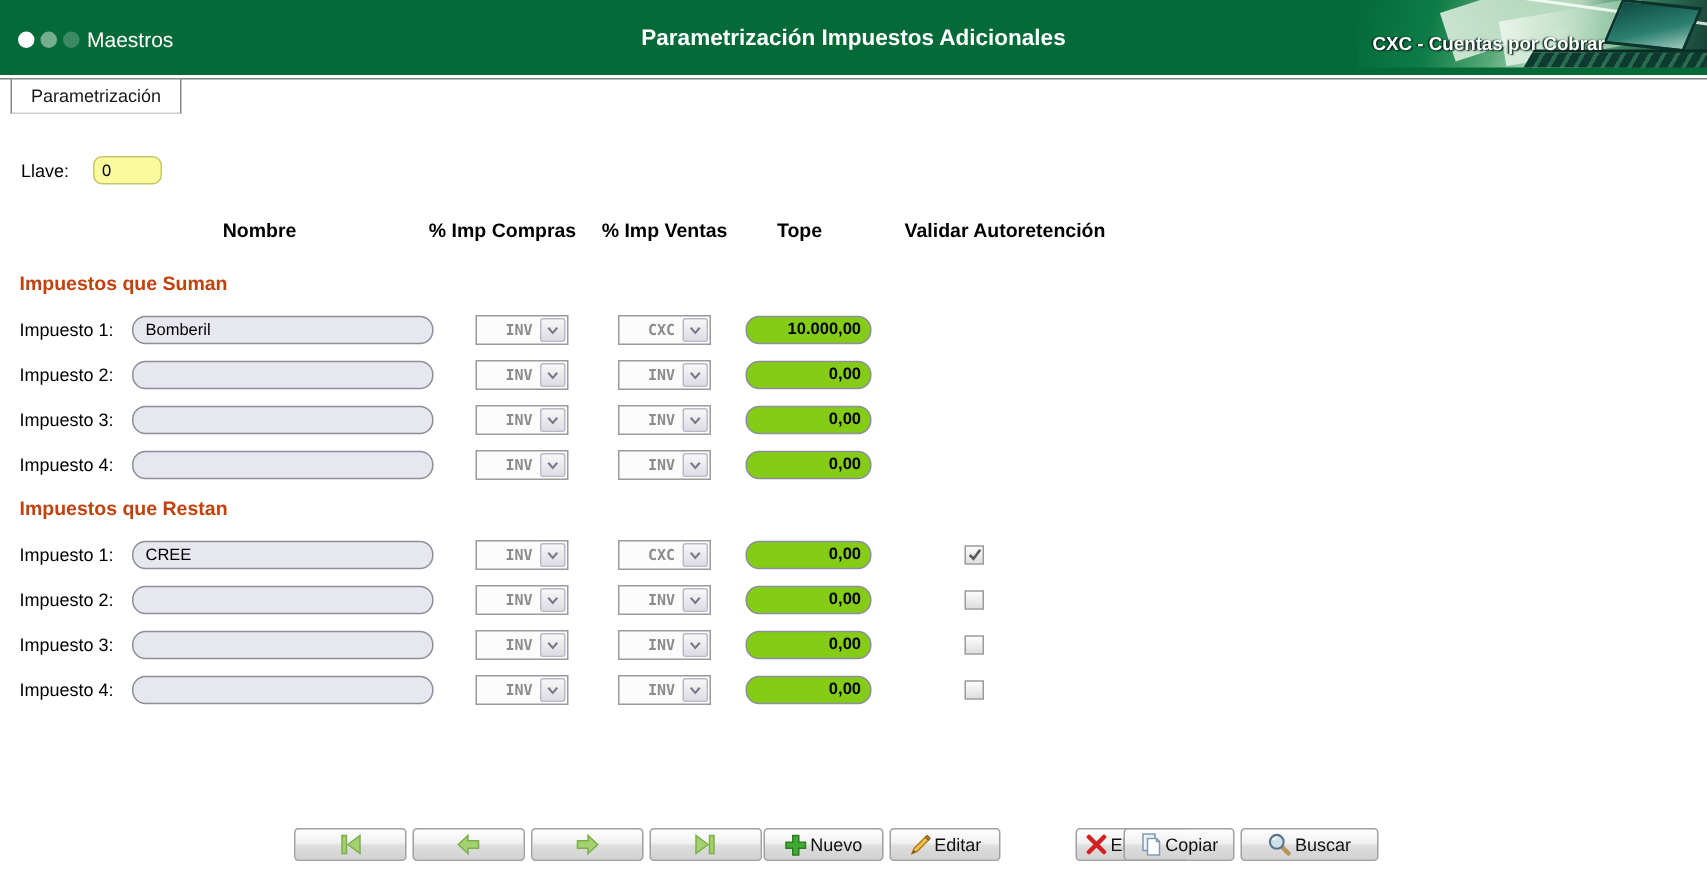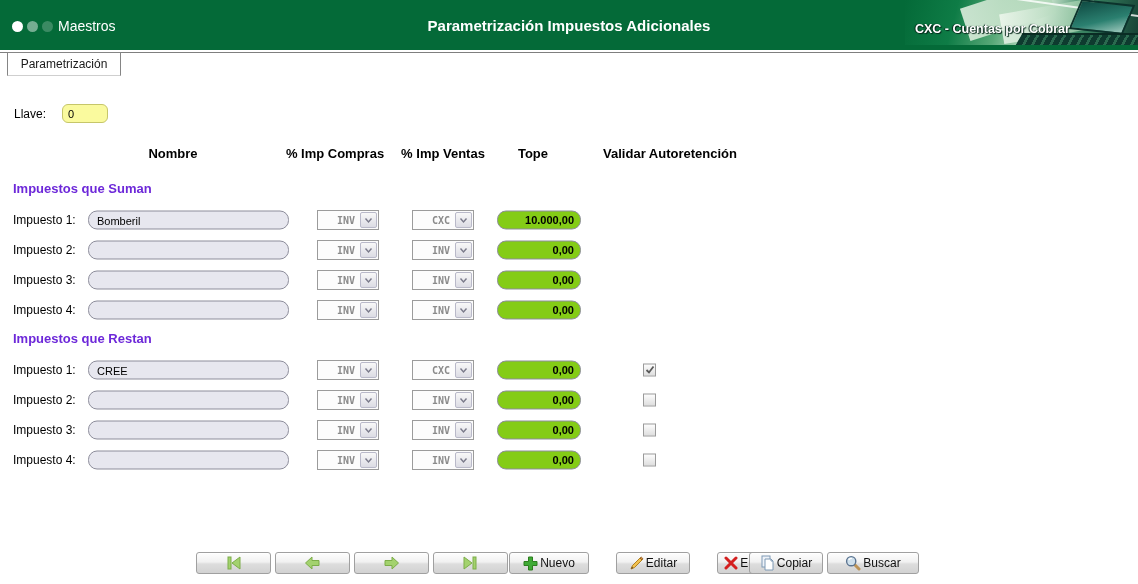--- a/index.html
+++ b/index.html
@@ -42,21 +42,21 @@
   
   .col-header { position:absolute; top:146px; font-size:13px; font-weight:bold; color:#000; text-align:center; }
   .ch-nombre { left:88px;  width:170px; }
   .ch-compras{ left:275px; width:120px; }
   .ch-ventas { left:393px; width:100px; }
   .ch-tope   { left:503px; width:60px;  }
   .ch-validar{ left:595px; width:150px; }
 
   
   .sections { position:absolute; left:0; top:175px; width:1138px; }
-  .section-title { height:30px; padding:6px 0 0 13px; font-size:13px; font-weight:bold; color:#6d28d9; }
+  .section-title { height:30px; padding:6px 0 0 13px; font-size:13px; font-weight:bold; color:#c2410c; }
   .field-row { position:relative; height:30px; }
   .row-label { position:absolute; left:13px; top:50%; transform:translateY(-50%); font-size:12px; color:#000; }
   .name-input { position:absolute; left:88px; top:50%; transform:translateY(-50%); width:201px; height:19px;
                 background:#e7e7ef; border:1px solid #8d8d9b; border-radius:9px; font-size:11px; color:#000;
                 padding:0 8px; font-family:"Liberation Sans", sans-serif; outline:none; }
   .dropdown { position:absolute; top:50%; transform:translateY(-50%); width:62px; height:20px; background:#fcfcfc;
               border:1px solid #9b9b9b; display:flex; align-items:center; justify-content:space-between; padding:1px; cursor:default; }
   .dd1 { left:317px; } .dd2 { left:412px; }
   .dd-value { font-family:"DejaVu Sans Mono", monospace; font-size:10px; font-weight:bold; color:#8b8b8b; padding-left:4px;margin-left:14px; }
   .dd-btn { width:17px; height:16px; border:1px solid #b9b9c9; border-radius:2px;
@@ -73,21 +73,21 @@
   
   .toolbar-btn { position:absolute; top:552px; height:22px; border:1px solid #a0a0a0; border-radius:3px;
                  background:linear-gradient(180deg,#fefefe 0%,#f1f1f1 45%,#dddddd 55%,#d2d2d2 100%);
                  box-shadow:inset 0 1px 0 #ffffff; display:flex; align-items:center; justify-content:center;
                  gap:2px; font-size:12px; color:#111; cursor:default; font-family:"Liberation Sans", sans-serif; }
   .tb-first    { left:196px; width:75px; }
   .tb-prev     { left:275px; width:75px; }
   .tb-next     { left:354px; width:75px; }
   .tb-last     { left:433px; width:75px; }
   .tb-nuevo    { left:509px; width:80px; }
-  .tb-editar   { left:616px; width:74px; }
+  .tb-editar   { left:593px; width:74px; }
   .tb-eliminar { left:671px; width:74px;margin-left:46px; }
   .tb-copiar   { left:749px; width:74px; }
   .tb-buscar   { left:827px; width:92px; }
   .toolbar-btn svg { display:block; }
 </style>
 </head>
 <body>
 
 <div class="screen">
 

